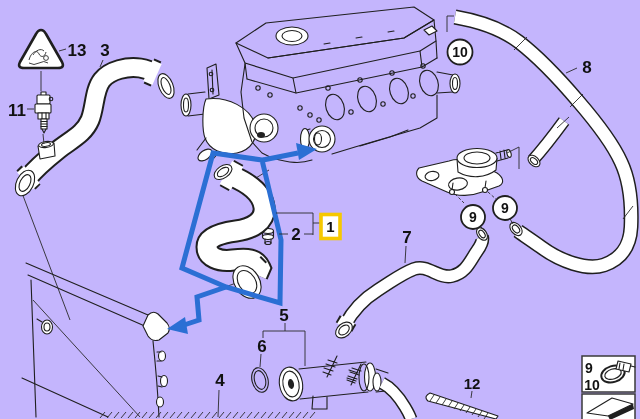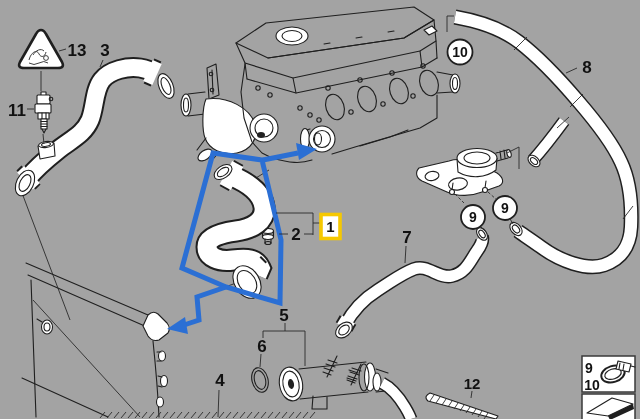--- a/index.html
+++ b/index.html
@@ -1,16 +1,16 @@
 <!DOCTYPE html>
 <html><head>
 <meta charset="utf-8">
 <style>
   html,body{margin:0;padding:0;background:#fff;}
-  #stage{width:640px;height:419px;position:relative;background:#a3a3a3;overflow:hidden;}
+  #stage{width:640px;height:419px;position:relative;background:#c4b5fd;overflow:hidden;}
   svg{display:block}
   .ln{stroke:#1f1f1f;stroke-width:1.1;fill:none;stroke-linecap:round;stroke-linejoin:round}
   .lnf{stroke:#1f1f1f;stroke-width:1.1;fill:#fff;stroke-linejoin:round}
   .thin{stroke:#2a2a2a;stroke-width:0.9;fill:none}
   .dash{stroke:#2a2a2a;stroke-width:0.9;fill:none;stroke-dasharray:3 2}
   .hB{stroke:#1f1f1f;fill:none;stroke-linecap:butt}
   .hW{stroke:#ffffff;fill:none;stroke-linecap:butt}
   .lbl{font:bold 17px "Liberation Sans","DejaVu Sans",sans-serif;fill:#111}
   .lblm{font:bold 14px "Liberation Sans","DejaVu Sans",sans-serif;fill:#111}
   .lbls{font:bold 15px "Liberation Sans","DejaVu Sans",sans-serif;fill:#111}

